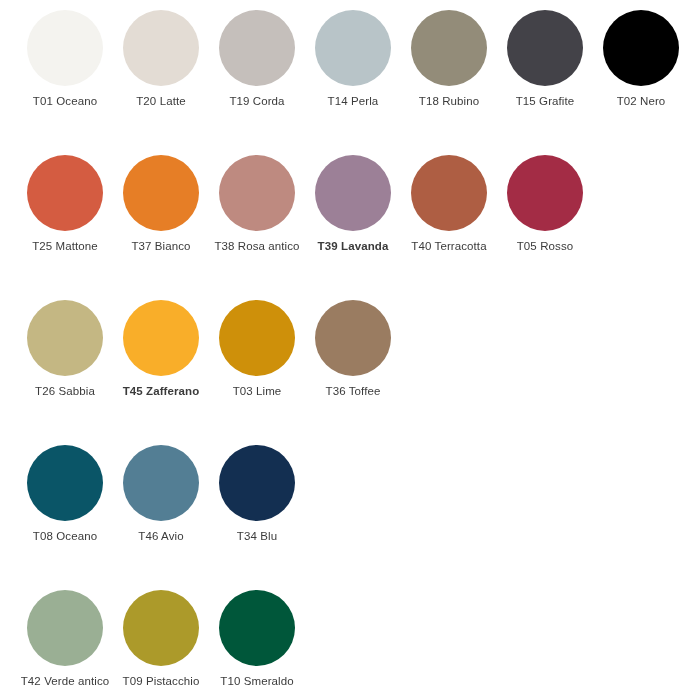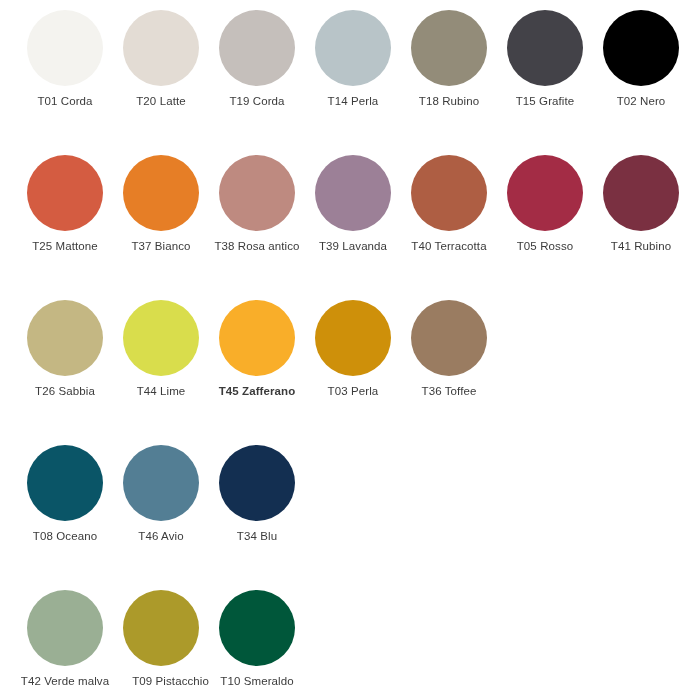--- a/index.html
+++ b/index.html
@@ -64,21 +64,21 @@
     font-family: "Liberation Sans", sans-serif;
   }
 </style>
 </head>
 <body>
 
 <div id="palette-sheet" style="background: rgb(255, 255, 255);">
     <div class="palette-row">
       <div class="swatch-cell">
         <div class="swatch-chip" title="T01 Bianco" style="background: rgb(244, 243, 239);"></div>
-        <div class="swatch-label" style="color: rgb(59, 59, 59);">T01 Corda</div>
+        <div class="swatch-label" style="color: rgb(59, 59, 59);">T01 Oceano</div>
       </div>
       <div class="swatch-cell">
         <div class="swatch-chip" title="T20 Latte" style="background: rgb(227, 220, 212);"></div>
         <div class="swatch-label" style="color: rgb(59, 59, 59);">T20 Latte</div>
       </div>
       <div class="swatch-cell">
         <div class="swatch-chip" title="T19 Corda" style="background: rgb(197, 191, 187);"></div>
         <div class="swatch-label" style="color: rgb(59, 59, 59);">T19 Corda</div>
       </div>
       <div class="swatch-cell">
@@ -106,51 +106,43 @@
       <div class="swatch-cell">
         <div class="swatch-chip" title="T37 Sahara" style="background: rgb(230, 126, 38);"></div>
         <div class="swatch-label" style="color: rgb(59, 59, 59);">T37 Bianco</div>
       </div>
       <div class="swatch-cell">
         <div class="swatch-chip" title="T38 Rosa antico" style="background: rgb(190, 138, 128);"></div>
         <div class="swatch-label" style="color: rgb(59, 59, 59);">T38 Rosa antico</div>
       </div>
       <div class="swatch-cell">
         <div class="swatch-chip" title="T39 Lavanda" style="background: rgb(156, 128, 151);"></div>
-        <div class="swatch-label" style="color: rgb(59, 59, 59);">T39 Lavanda</div>
+        <div class="swatch-label" style="color: rgb(59, 59, 59); font-weight: bold;">T39 Lavanda</div>
       </div>
       <div class="swatch-cell">
         <div class="swatch-chip" title="T40 Terracotta" style="background: rgb(174, 94, 67);"></div>
         <div class="swatch-label" style="color: rgb(59, 59, 59);">T40 Terracotta</div>
       </div>
       <div class="swatch-cell">
         <div class="swatch-chip" title="T05 Rosso" style="background: rgb(163, 44, 69);"></div>
         <div class="swatch-label" style="color: rgb(59, 59, 59);">T05 Rosso</div>
       </div>
-      <div class="swatch-cell">
-        <div class="swatch-chip" title="T41 Rubino" style="background: rgb(122, 48, 65);"></div>
-        <div class="swatch-label" style="color: rgb(59, 59, 59);">T41 Rubino</div>
-      </div>
     </div>
     <div class="palette-row">
       <div class="swatch-cell">
         <div class="swatch-chip" title="T26 Sabbia" style="background: rgb(196, 183, 131);"></div>
         <div class="swatch-label" style="color: rgb(59, 59, 59);">T26 Sabbia</div>
       </div>
       <div class="swatch-cell">
-        <div class="swatch-chip" title="T44 Lime" style="background: rgb(217, 221, 76);"></div>
-        <div class="swatch-label" style="color: rgb(59, 59, 59);">T44 Lime</div>
-      </div>
-      <div class="swatch-cell">
         <div class="swatch-chip" title="T45 Zafferano" style="background: rgb(249, 174, 41);"></div>
         <div class="swatch-label" style="color: rgb(59, 59, 59); font-weight: bold;">T45 Zafferano</div>
       </div>
       <div class="swatch-cell">
         <div class="swatch-chip" title="T03 Ocra" style="background: rgb(206, 144, 10);"></div>
-        <div class="swatch-label" style="color: rgb(59, 59, 59);">T03 Perla</div>
+        <div class="swatch-label" style="color: rgb(59, 59, 59);">T03 Lime</div>
       </div>
       <div class="swatch-cell">
         <div class="swatch-chip" title="T36 Toffee" style="background: rgb(154, 124, 97);"></div>
         <div class="swatch-label" style="color: rgb(59, 59, 59);">T36 Toffee</div>
       </div>
     </div>
     <div class="palette-row">
       <div class="swatch-cell">
         <div class="swatch-chip" title="T08 Oceano" style="background: rgb(10, 85, 103);"></div>
         <div class="swatch-label" style="color: rgb(59, 59, 59);">T08 Oceano</div>
@@ -160,24 +152,24 @@
         <div class="swatch-label" style="color: rgb(59, 59, 59);">T46 Avio</div>
       </div>
       <div class="swatch-cell">
         <div class="swatch-chip" title="T34 Blu" style="background: rgb(19, 47, 81);"></div>
         <div class="swatch-label" style="color: rgb(59, 59, 59);">T34 Blu</div>
       </div>
     </div>
     <div class="palette-row">
       <div class="swatch-cell">
         <div class="swatch-chip" title="T42 Verde malva" style="background: rgb(154, 175, 148);"></div>
-        <div class="swatch-label" style="color: rgb(59, 59, 59);">T42 Verde malva</div>
+        <div class="swatch-label" style="color: rgb(59, 59, 59);">T42 Verde antico</div>
       </div>
       <div class="swatch-cell">
         <div class="swatch-chip" title="T09 Pistacchio" style="background: rgb(172, 154, 42);"></div>
-        <div class="swatch-label" style="color: rgb(59, 59, 59); text-align: right;">T09 Pistacchio</div>
+        <div class="swatch-label" style="color: rgb(59, 59, 59);">T09 Pistacchio</div>
       </div>
       <div class="swatch-cell">
         <div class="swatch-chip" title="T10 Smeraldo" style="background: rgb(0, 87, 58);"></div>
         <div class="swatch-label" style="color: rgb(59, 59, 59);">T10 Smeraldo</div>
       </div>
     </div>
   </div>
 
 </body></html>

